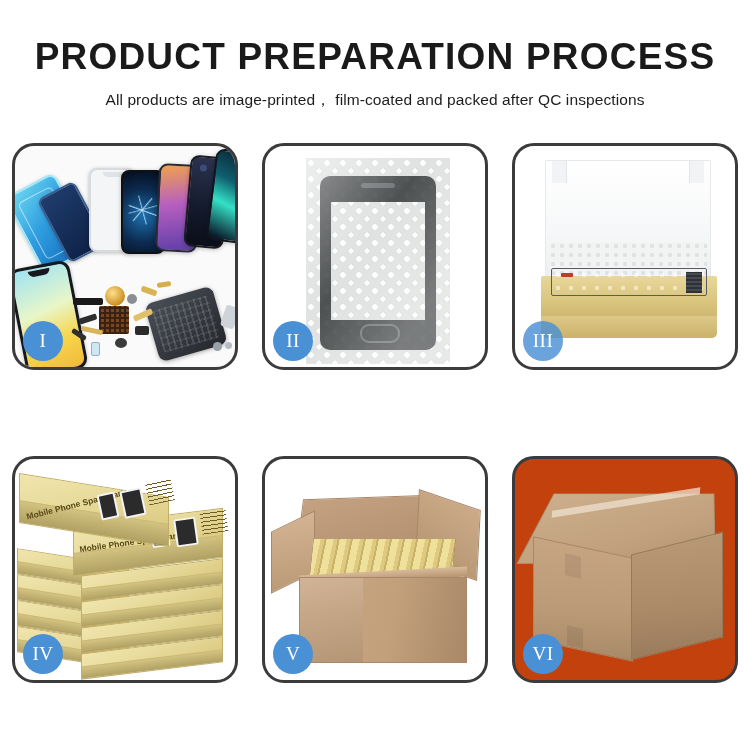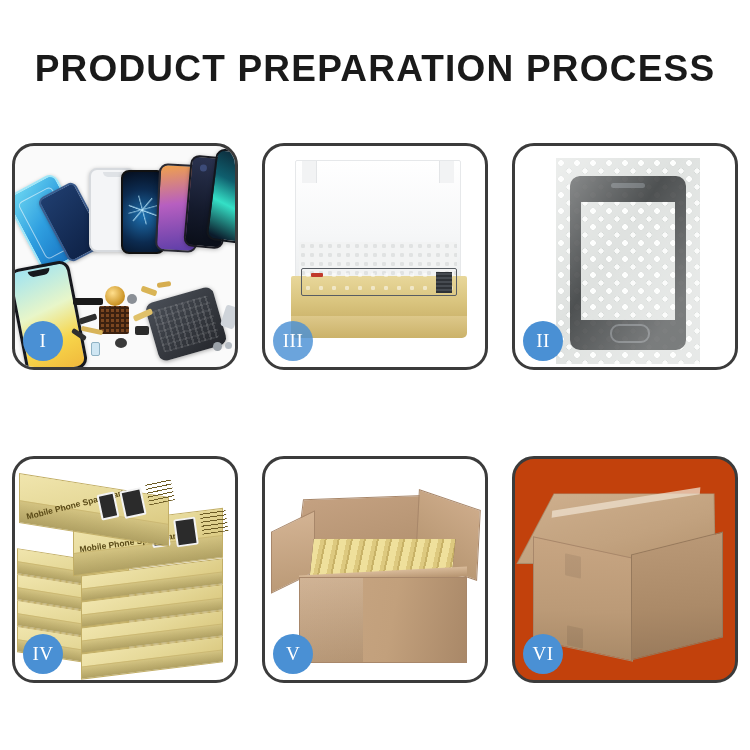--- a/index.html
+++ b/index.html
@@ -10,21 +10,21 @@
     font-family: "Liberation Sans", sans-serif;
     overflow: hidden;
   }
   #page {
     position: relative;
     width: 750px; height: 750px;
     background: #ffffff;
   }
 
   
-  .header { position: absolute; left: 0; top: 12px; width: 750px; }
+  .header { position: absolute; left: 0; top: 0; width: 750px; }
   .title {
     text-align: center;
     font-size: 37px;
     font-weight: 700;
     letter-spacing: 1.2px;
     color: #1a1a1a;
     margin-top: 36px;
     font-family: "Liberation Sans", sans-serif;
     white-space: nowrap;
   }
@@ -414,20 +414,21 @@
     position:absolute; background: rgba(0,0,0,0.07); border-radius:1px;
   }
 </style>
 </head>
 <body>
 
 <div id="page">
 
   <div class="header">
     <div class="title">PRODUCT PREPARATION PROCESS</div>
+    <div class="subtitle">All products are image-printed， film-coated and packed after QC inspections</div>
   </div>
 
   <div class="grid">
 
     <div class="panel p1">
       <div class="panel-stage">
         <div class="ph p1-film"></div>
         <div class="ph p1-lcd"></div>
         <div class="ph p1-white"></div>
         <div class="ph p1-black"></div>
@@ -449,40 +450,40 @@
         <div class="p1-bits b8"></div>
         <div class="p1-bits b9"></div>
         <div class="p1-bits b10"></div>
         <div class="p1-bits b11"></div>
         <div class="p1-bits b12"></div>
         <div class="p1-bits b13"></div>
       </div>
       <div class="badge">I</div>
     </div>
 
+    <div class="panel p2">
+      <div class="panel-stage">
+        <div class="p2-wrap">
+          <div class="p2-screen"></div>
+          <div class="p2-sheen"></div>
+        </div>
+      </div>
+      <div class="badge">II</div>
+    </div>
+
     <div class="panel p3">
       <div class="panel-stage">
         <div class="p3-lid"></div>
         <div class="p3-foam"></div>
         <div class="p3-tray">
           <div class="p3-tray-in"></div>
         </div>
         <div class="p3-front"></div>
       </div>
       <div class="badge translucent">III</div>
-    </div>
-
-    <div class="panel p2">
-      <div class="panel-stage">
-        <div class="p2-wrap">
-          <div class="p2-screen"></div>
-          <div class="p2-sheen"></div>
-        </div>
-      </div>
-      <div class="badge">II</div>
     </div>
 
     <div class="panel p4">
       <div class="panel-stage stack">
 
         <div class="kbox" style="left:2px;  top:176px; width:112px; height:26px; transform:skewY(9deg);">
             <div class="lid"></div>
             <div class="sideshade"></div>
           </div>
         <div class="kbox" style="left:2px;  top:150px; width:112px; height:26px; transform:skewY(9deg);">

